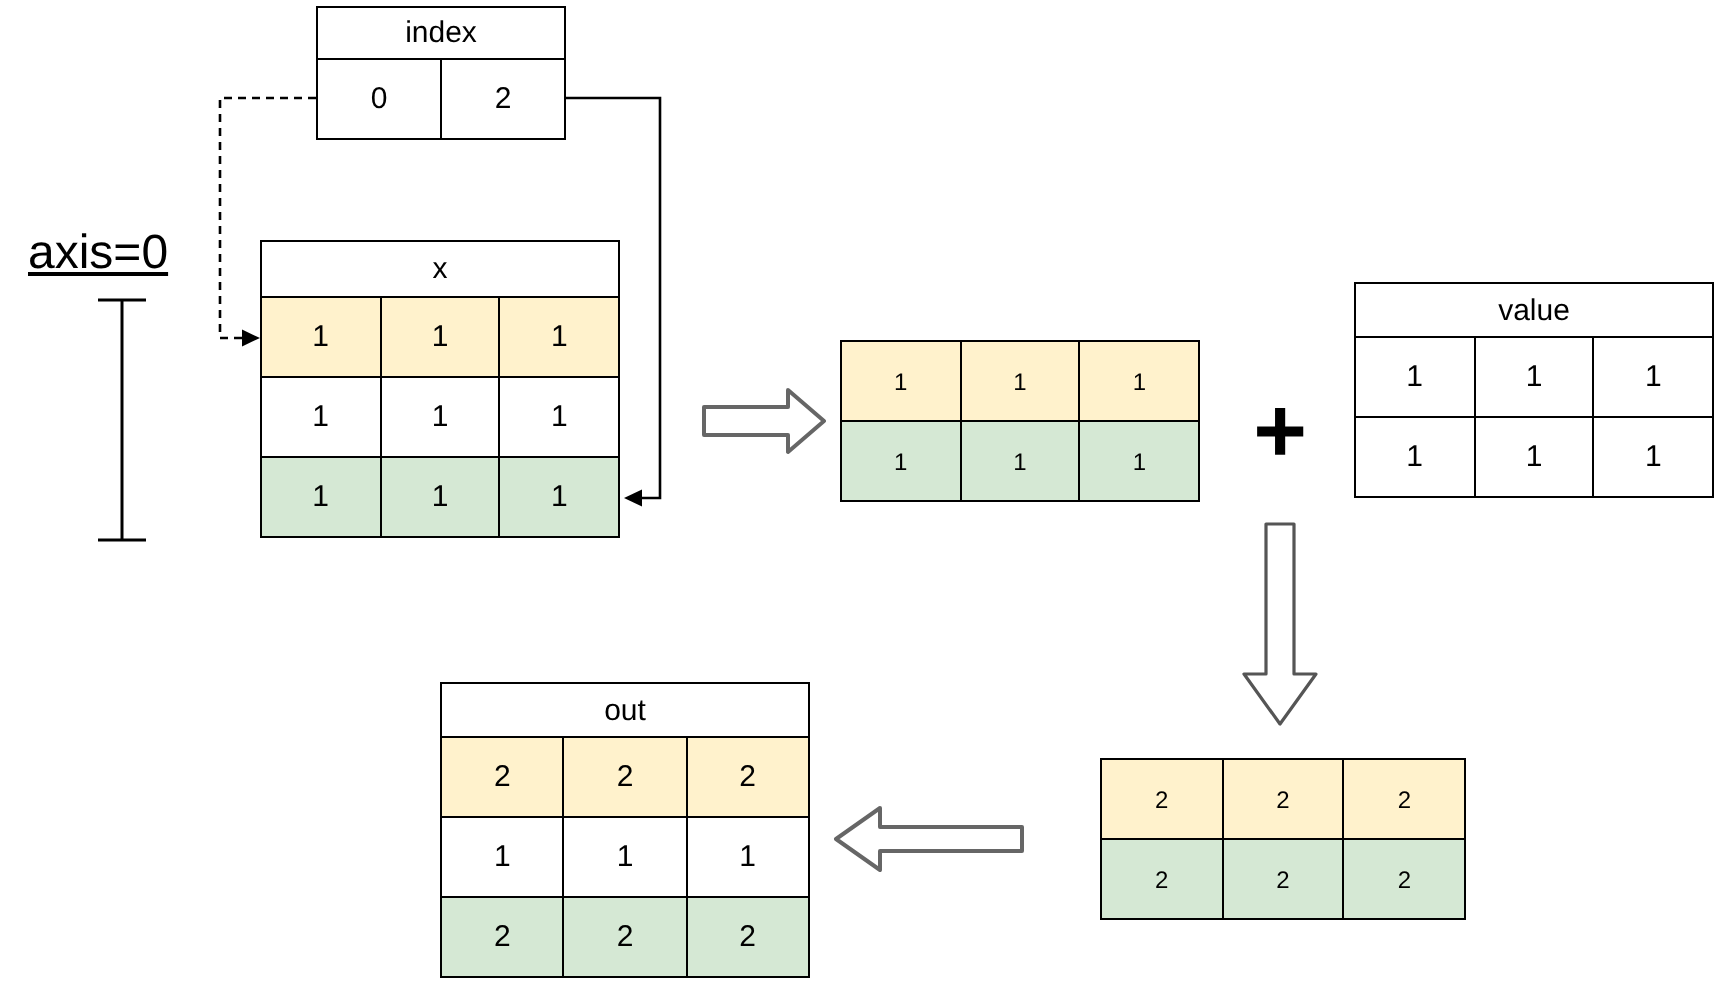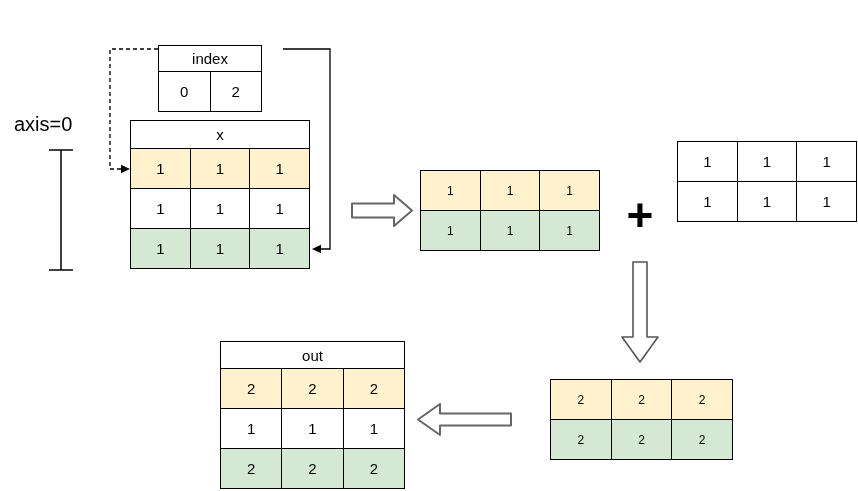--- a/index.html
+++ b/index.html
@@ -4,33 +4,33 @@
 <style>
   html,body{margin:0;padding:0;background:#ffffff;}
   #canvas{
     position:relative;width:858px;height:491px;background:#ffffff;overflow:hidden;
     font-family:"Liberation Sans",sans-serif;color:#000;
   }
   .tbl{position:absolute;border-collapse:collapse;table-layout:fixed;text-align:center;font-size:15px;}
   .tbl td{border:1.5px solid #000;padding:0;background:#fff;}
   .tbl.small{font-size:12px;}
   .hdr td{font-size:15px;}
-  .axis-label{position:absolute;left:14px;top:113px;font-size:20px;white-space:nowrap;}
+  .axis-label{position:absolute;left:14px;top:113px;font-size:24px;white-space:nowrap;text-decoration:underline;}
   .plus{position:absolute;left:618px;top:191px;width:44px;height:48px;
         font-size:46px;font-weight:bold;line-height:48px;text-align:center;}
   svg.overlay{position:absolute;left:0;top:0;pointer-events:none;}
 </style>
 </head>
 <body>
 
 <div id="canvas">
 
   <div class="axis-label">axis=0</div>
 
-  <table class="tbl" style="left:158px;top:3px;width:104px;margin-top:42px;">
+  <table class="tbl" style="left:158px;top:3px;width:125px;">
     <tbody>
         <tr class="hdr" style="height:26px;">
       <td colspan="2">index</td>
     </tr>
     <tr style="height:40px;">
       <td>0</td>
       <td>2</td>
     </tr>
   </tbody>
     </table>
@@ -70,20 +70,23 @@
       <td style="background: rgb(213, 232, 212);">1</td>
       <td style="background: rgb(213, 232, 212);">1</td>
     </tr>
   </tbody>
     </table>
 
   <div class="plus">+</div>
 
   <table class="tbl" style="left:677px;top:141px;width:180px;">
     <tbody>
+        <tr class="hdr" style="height:27px;">
+      <td colspan="3">value</td>
+    </tr>
     <tr style="height:40px;">
       <td>1</td>
       <td>1</td>
       <td>1</td>
     </tr>
     <tr style="height:40px;">
       <td>1</td>
       <td>1</td>
       <td>1</td>
     </tr>

